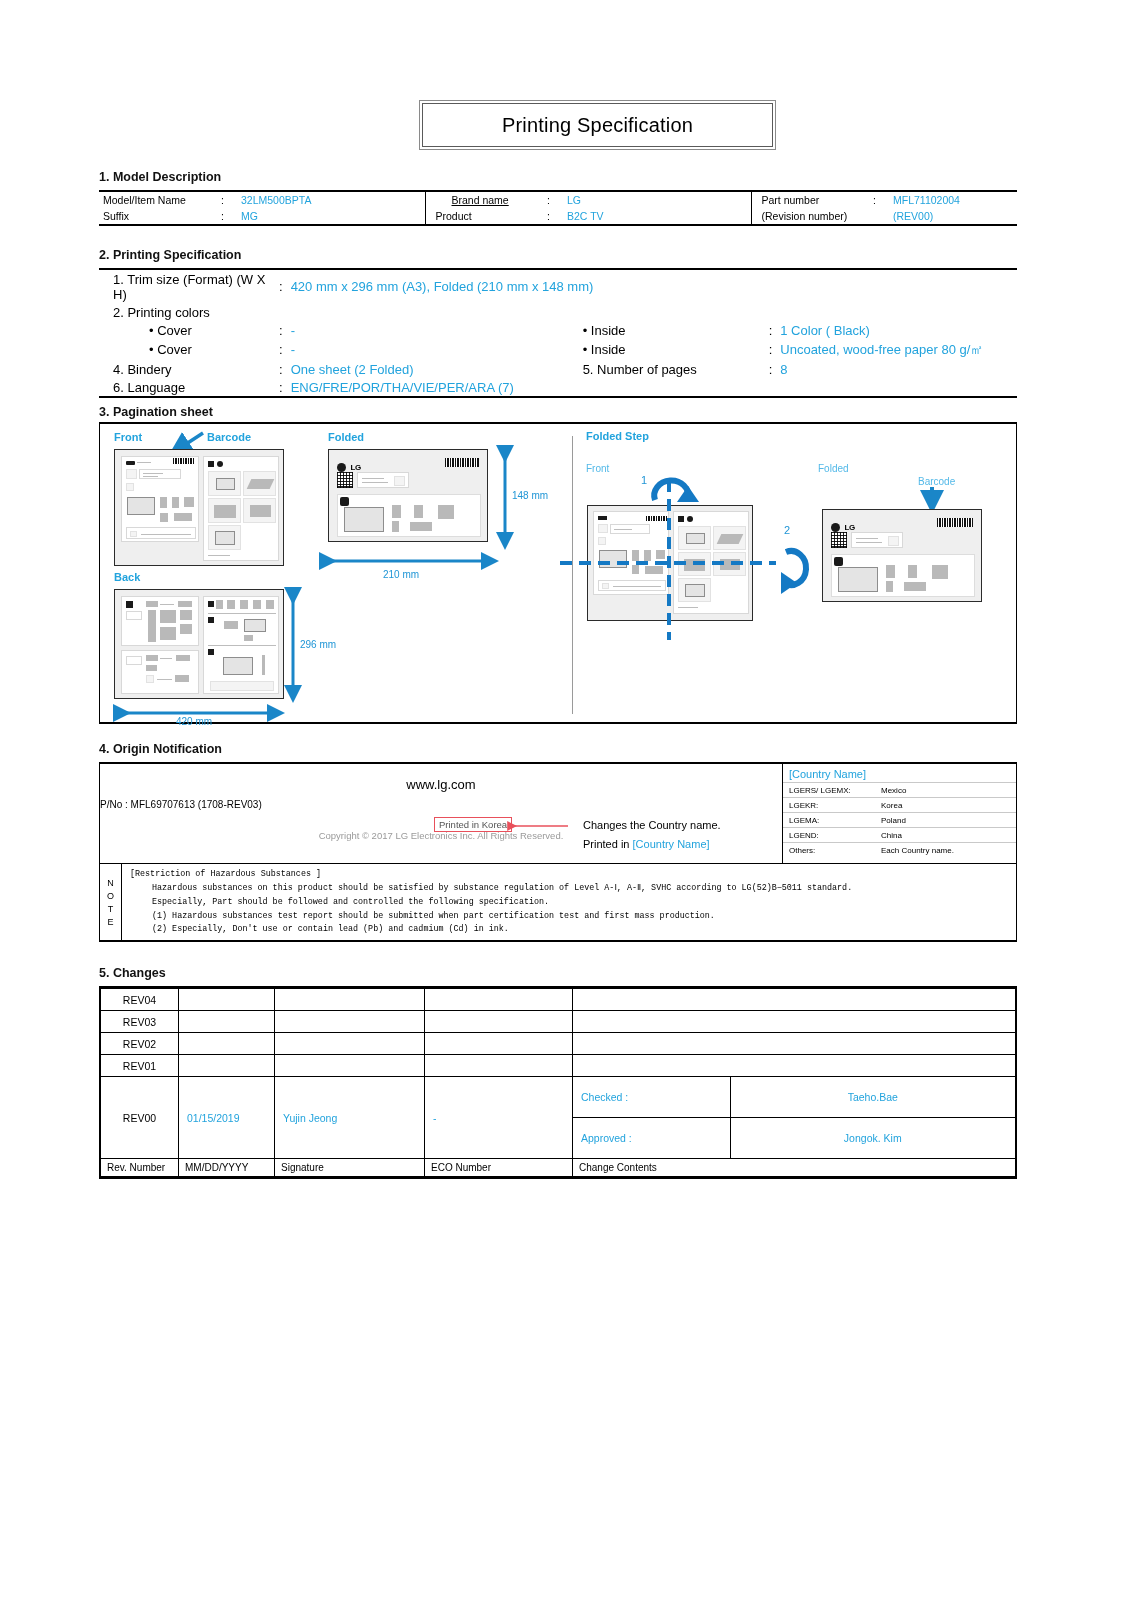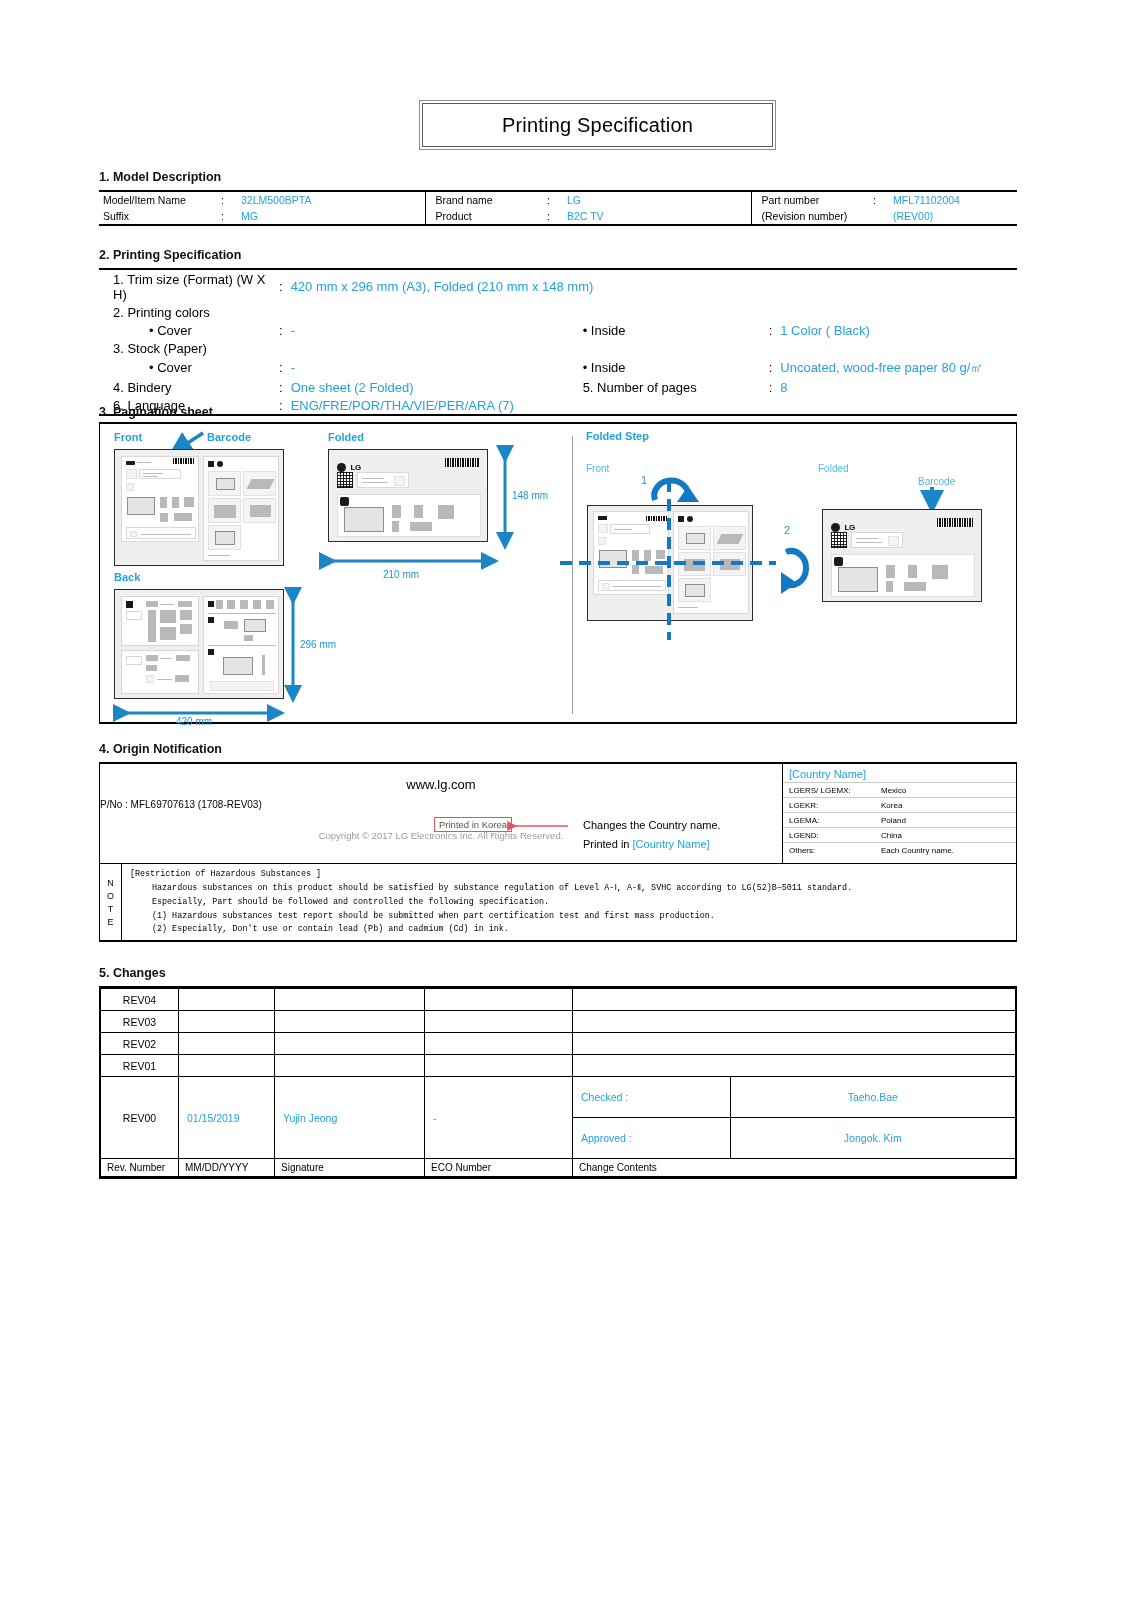--- a/index.html
+++ b/index.html
@@ -115,21 +115,21 @@
 
   <div class="sec-h" style="left:99px; top:170px;">1. Model Description</div>
 
   <div class="tbl1">
     <table>
       <tbody>
           <tr>
         <td class="c-lbl">Model/Item Name</td>
         <td class="c-col">:</td>
         <td class="blue vline" style="width:188px;">32LM500BPTA</td>
-        <td class="c-lbl" style="padding-left:10px;">Brand name</td>
+        <td class="c-lbl" style="padding-left:26px;text-decoration:underline;">Brand name</td>
         <td class="c-col">:</td>
         <td class="blue vline" style="width:188px;">LG</td>
         <td class="c-lbl" style="padding-left:10px;">Part number</td>
         <td class="c-col">:</td>
         <td class="blue">MFL71102004</td>
       </tr>
       <tr>
         <td class="c-lbl">Suffix</td>
         <td class="c-col">:</td>
         <td class="blue vline">MG</td>
@@ -159,25 +159,20 @@
         <td></td>
             <td colspan="4"></td>
       </tr>
       <tr>
         <td style="padding-left:50px;">• Cover</td>
         <td>:</td>
         <td class="blue" style="width:292px;">-</td>
         <td style="width:186px;">• Inside</td>
         <td style="width:10px;">:</td>
         <td class="blue">1 Color ( Black)</td>
-      </tr>
-      <tr>
-        <td style="padding-left:14px;">3. Stock (Paper)</td>
-        <td></td>
-            <td colspan="4"></td>
       </tr>
       <tr>
         <td style="padding-left:50px;">• Cover</td>
         <td>:</td>
         <td class="blue">-</td>
         <td>• Inside</td>
         <td>:</td>
         <td class="blue">Uncoated, wood-free paper 80 g/㎡</td>
       </tr>
       <tr>

